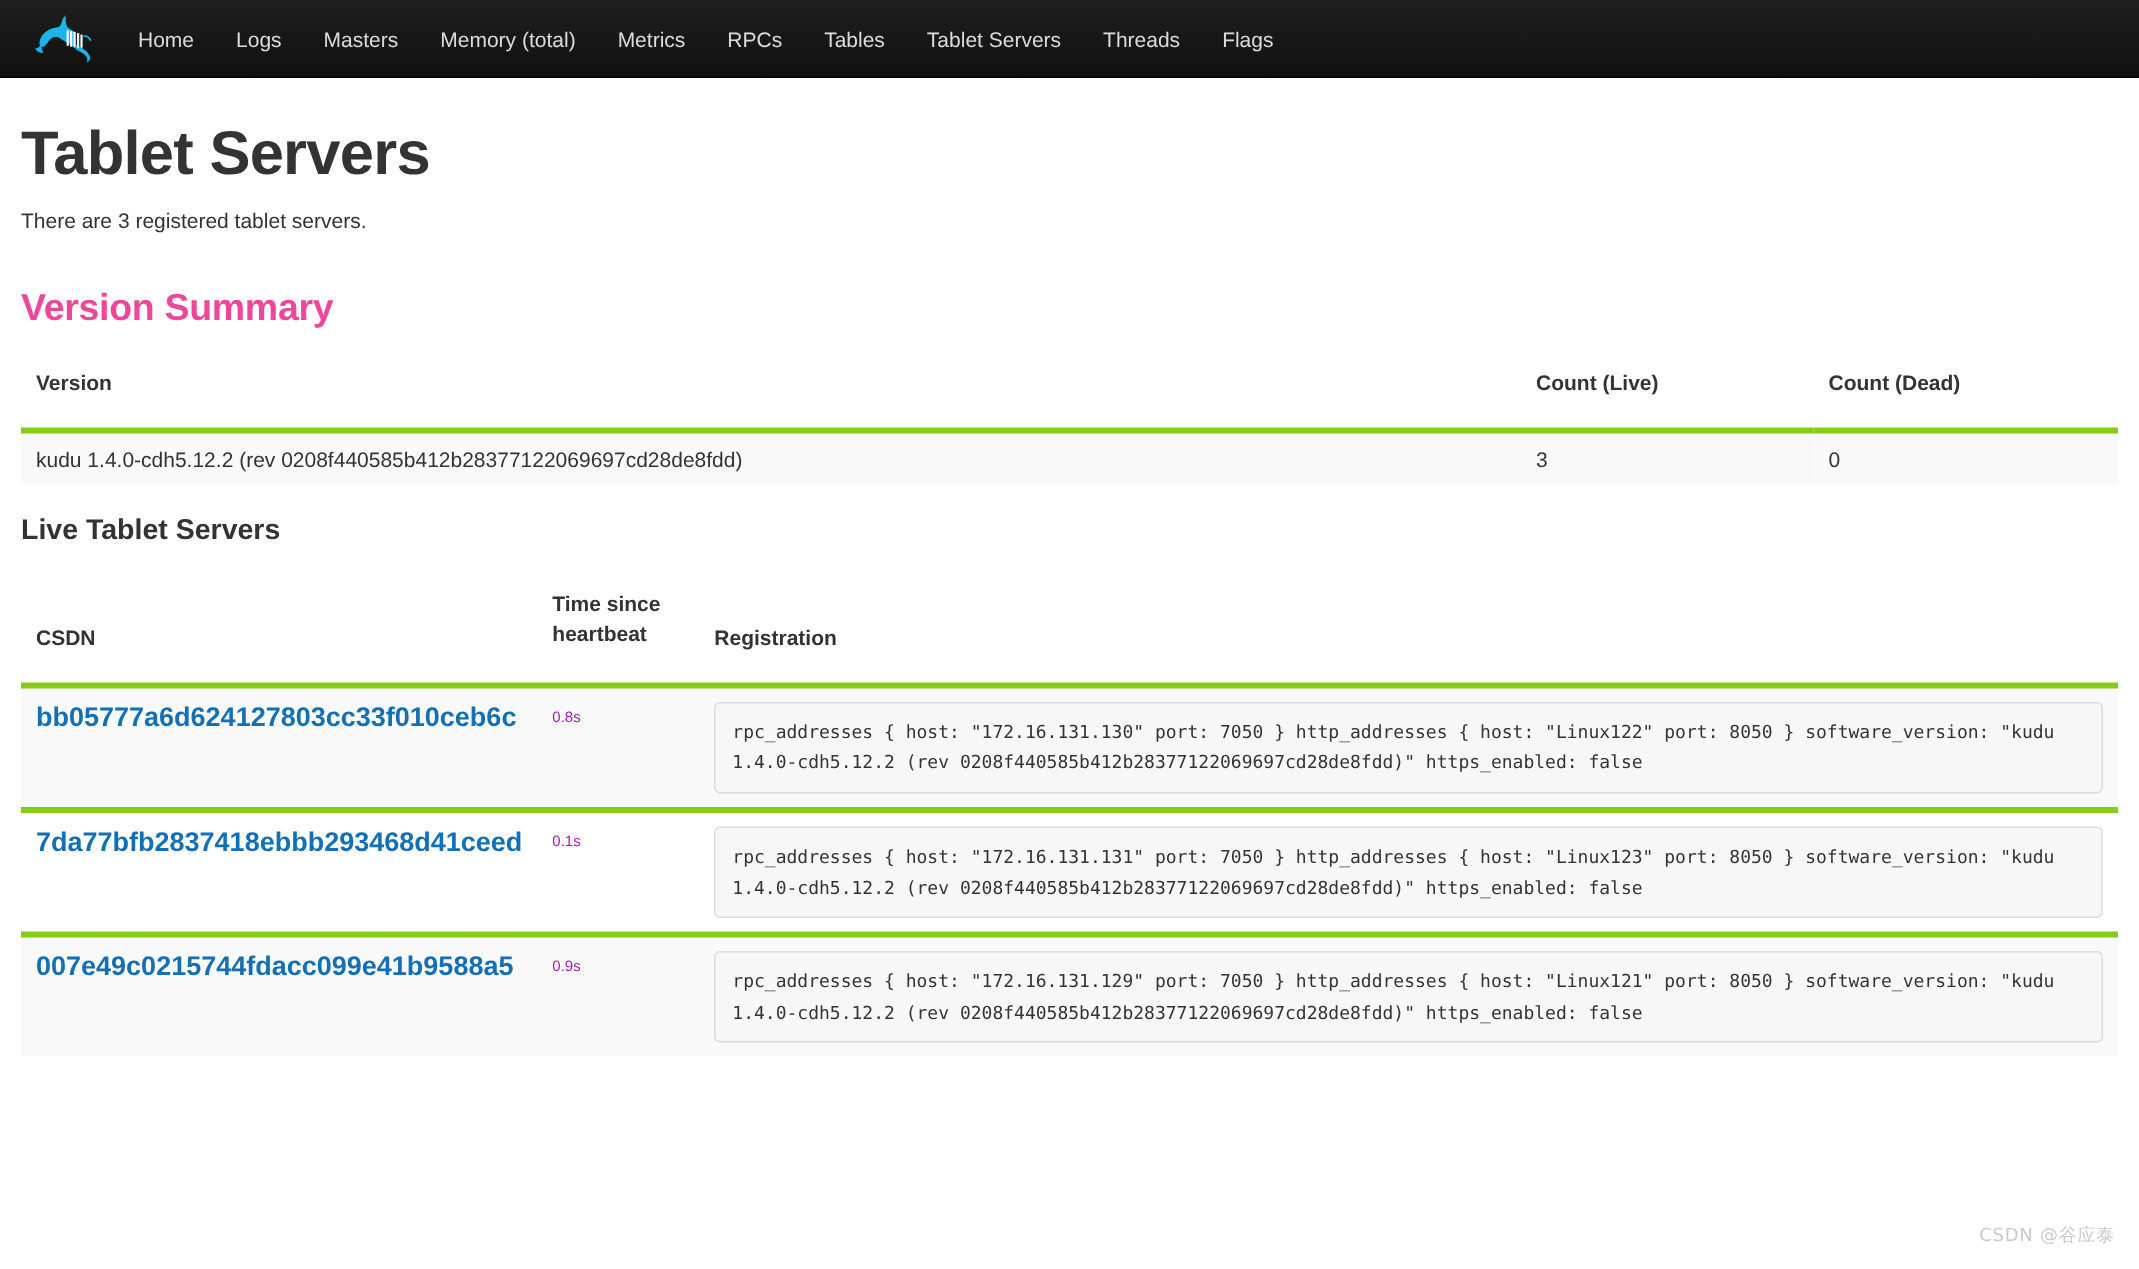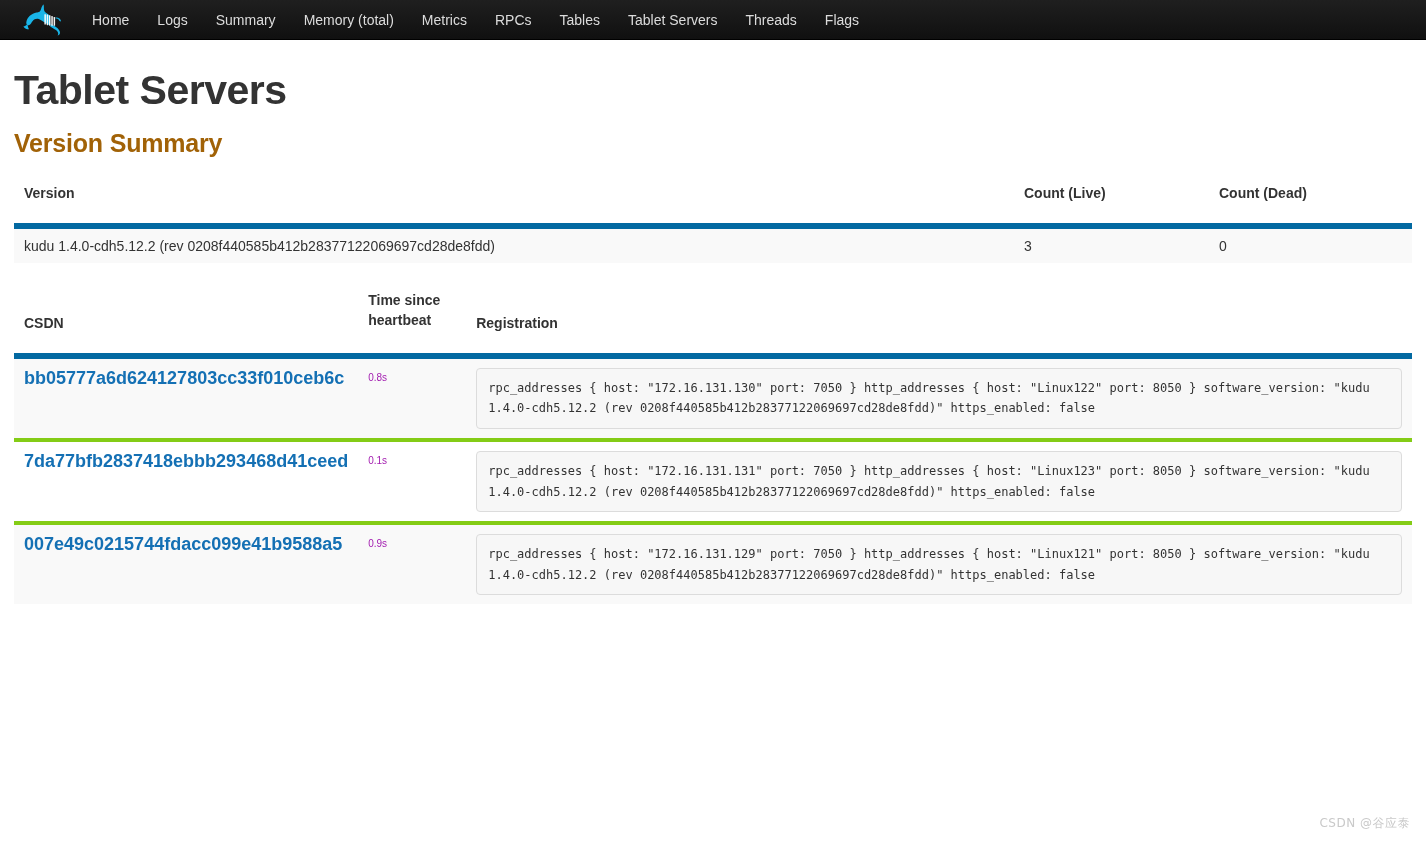--- a/index.html
+++ b/index.html
@@ -13,21 +13,21 @@
   }
   body {
     font-family: "Liberation Sans", sans-serif;
     color: #333333;
     font-size: 14px;
     -webkit-font-smoothing: antialiased;
   }
 
   
   .navbar {
-    height: 40px;
+    height: 52px;
     background: #171717;
     background-image: linear-gradient(to bottom, #1f1f1f 0%, #101010 100%);
     display: flex;
     align-items: center;
     padding: 0 0 0 14px;
     border-bottom: 1px solid #000;
     position: relative;
   }
   .brand {
     width: 58px;
@@ -71,22 +71,22 @@
     letter-spacing: -0.5px;
   }
   .lead {
     font-size: 14px;
     color: #333333;
     margin: 14px 0 0 0;
   }
   h2.section-title {
     font-size: 25px;
     font-weight: bold;
-    color: #a16207;
-    margin: 16px 0 0 0;
+    color: #ec4899;
+    margin: 36px 0 0 0;
     letter-spacing: -0.2px;
   }
   h3.sub-title {
     font-size: 19px;
     font-weight: bold;
     color: #333333;
     margin: 20px 0 0 0;
   }
 
   
@@ -94,21 +94,21 @@
     width: 100%;
     border-collapse: collapse;
     margin-top: 18px;
     font-size: 14px;
   }
   table.data-table th {
     text-align: left;
     font-weight: bold;
     color: #333333;
     padding: 9px 10px 22px 10px;
-    border-bottom: 6px solid #0369a1;
+    border-bottom: 2px solid #0369a1;
     vertical-align: bottom;
     font-size: 14px;
   }
   table.data-table td {
     padding: 9px 10px;
     border-top: 4px solid #84cc16;
     vertical-align: top;
     color: #333333;
   }
   table.data-table tbody tr:nth-child(odd) { background: #f9f9f9; }
@@ -180,54 +180,56 @@
         <rect x="39.6" y="15.0" width="1.5" height="8.8" rx="0.4"></rect>
       </g>
       <g fill="#19b5e8">
         <path d="M41.8 15.6c1.3-.2 2.6.2 3.6 1 .9.7 1.5 1.8 1.6 2.9l-1.5-.6c-.3-.9-.9-1.6-1.7-2-.7-.4-1.5-.5-2.3-.4l.3-.9z"></path>
       </g>
     </svg>
   </div>
   <nav class="nav-links">
     <a class="nav-link" href="#">Home</a>
     <a class="nav-link" href="#">Logs</a>
-    <a class="nav-link" href="#">Summary</a>
+    <a class="nav-link" href="#">Masters</a>
     <a class="nav-link" href="#">Memory (total)</a>
     <a class="nav-link" href="#">Metrics</a>
     <a class="nav-link" href="#">RPCs</a>
     <a class="nav-link" href="#">Tables</a>
     <a class="nav-link" href="#">Tablet Servers</a>
     <a class="nav-link" href="#">Threads</a>
     <a class="nav-link" href="#">Flags</a>
   </nav>
 </div>
 
 <div class="container">
 
   <h1 class="page-title">Tablet Servers</h1>
+  <p class="lead">There are 3 registered tablet servers.</p>
 
   <h2 class="section-title">Version Summary</h2>
 
   <table class="data-table" id="version-table">
     <thead>
       <tr>
         <th class="col-version">Version</th>
         <th class="col-live">Count (Live)</th>
         <th class="col-dead">Count (Dead)</th>
       </tr>
     </thead>
     <tbody>
       <tr>
         <td class="col-version">kudu 1.4.0-cdh5.12.2 (rev 0208f440585b412b28377122069697cd28de8fdd)</td>
         <td class="col-live">3</td>
         <td class="col-dead">0</td>
       </tr>
     </tbody>
   </table>
 
+  <h3 class="sub-title">Live Tablet Servers</h3>
 
   <table class="data-table" id="reg-table">
     <thead>
       <tr>
         <th class="col-uuid">CSDN</th>
         <th class="col-hb">Time since heartbeat</th>
         <th class="col-reg">Registration</th>
       </tr>
     </thead>
     <tbody>

